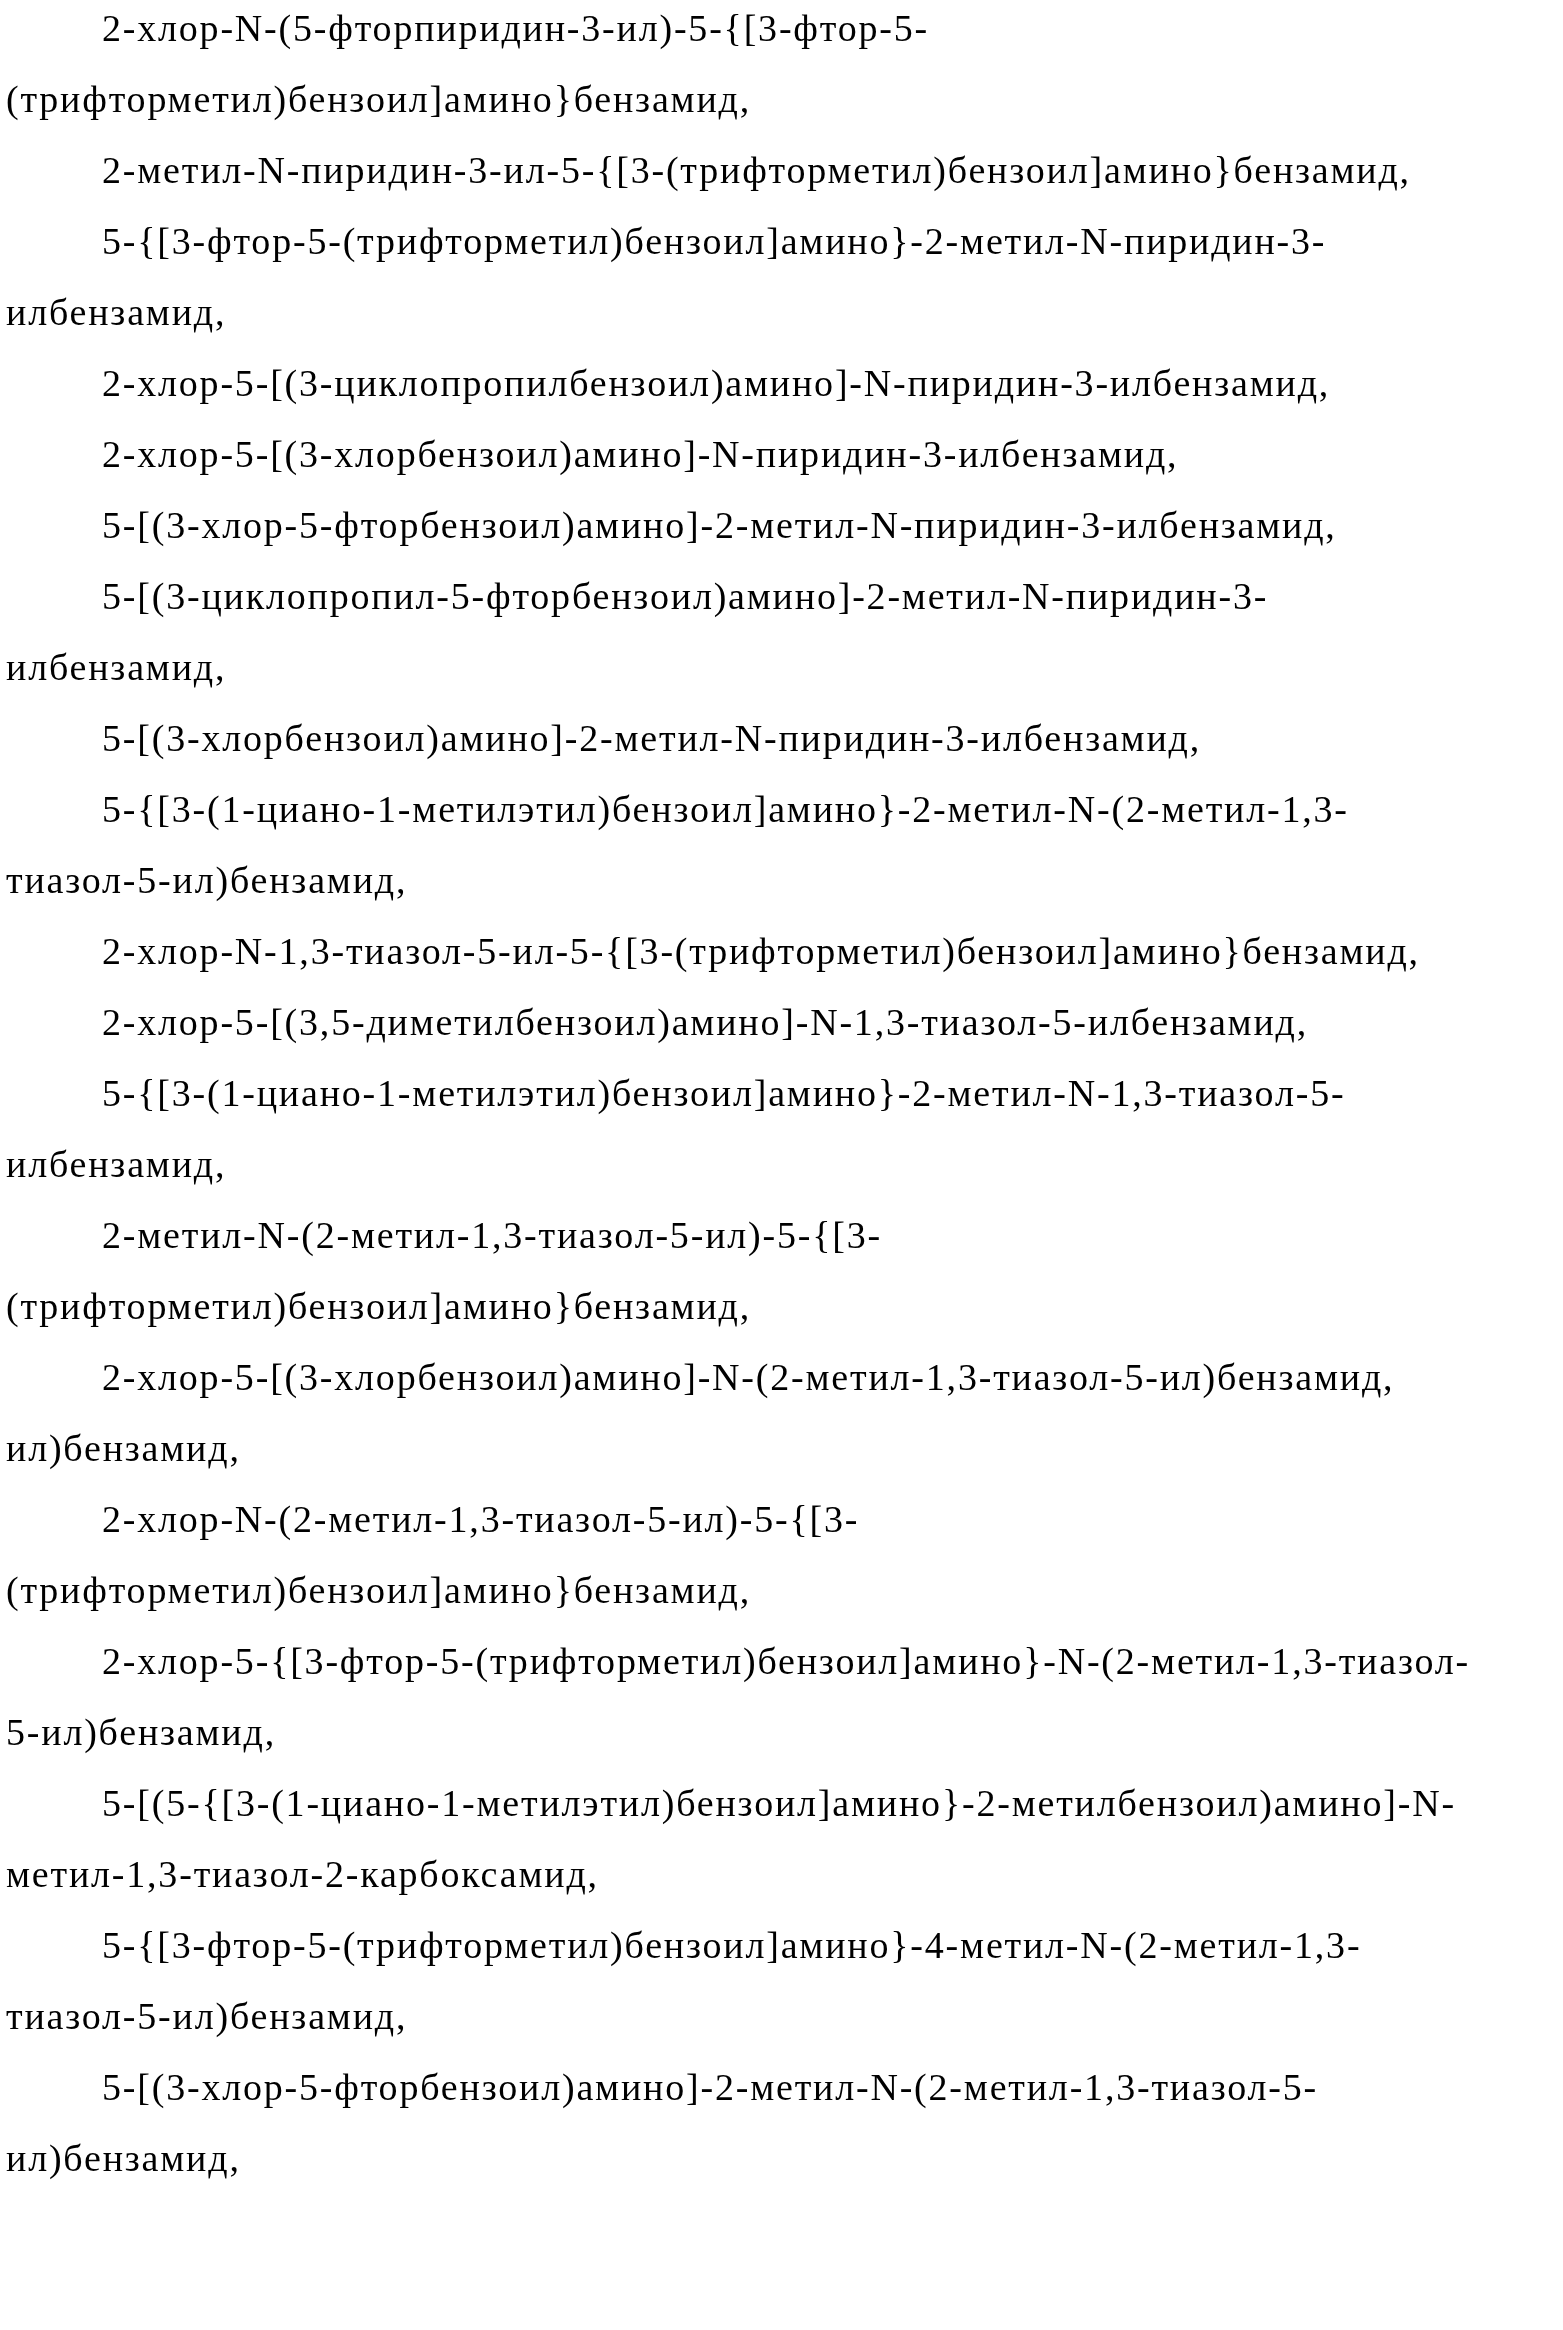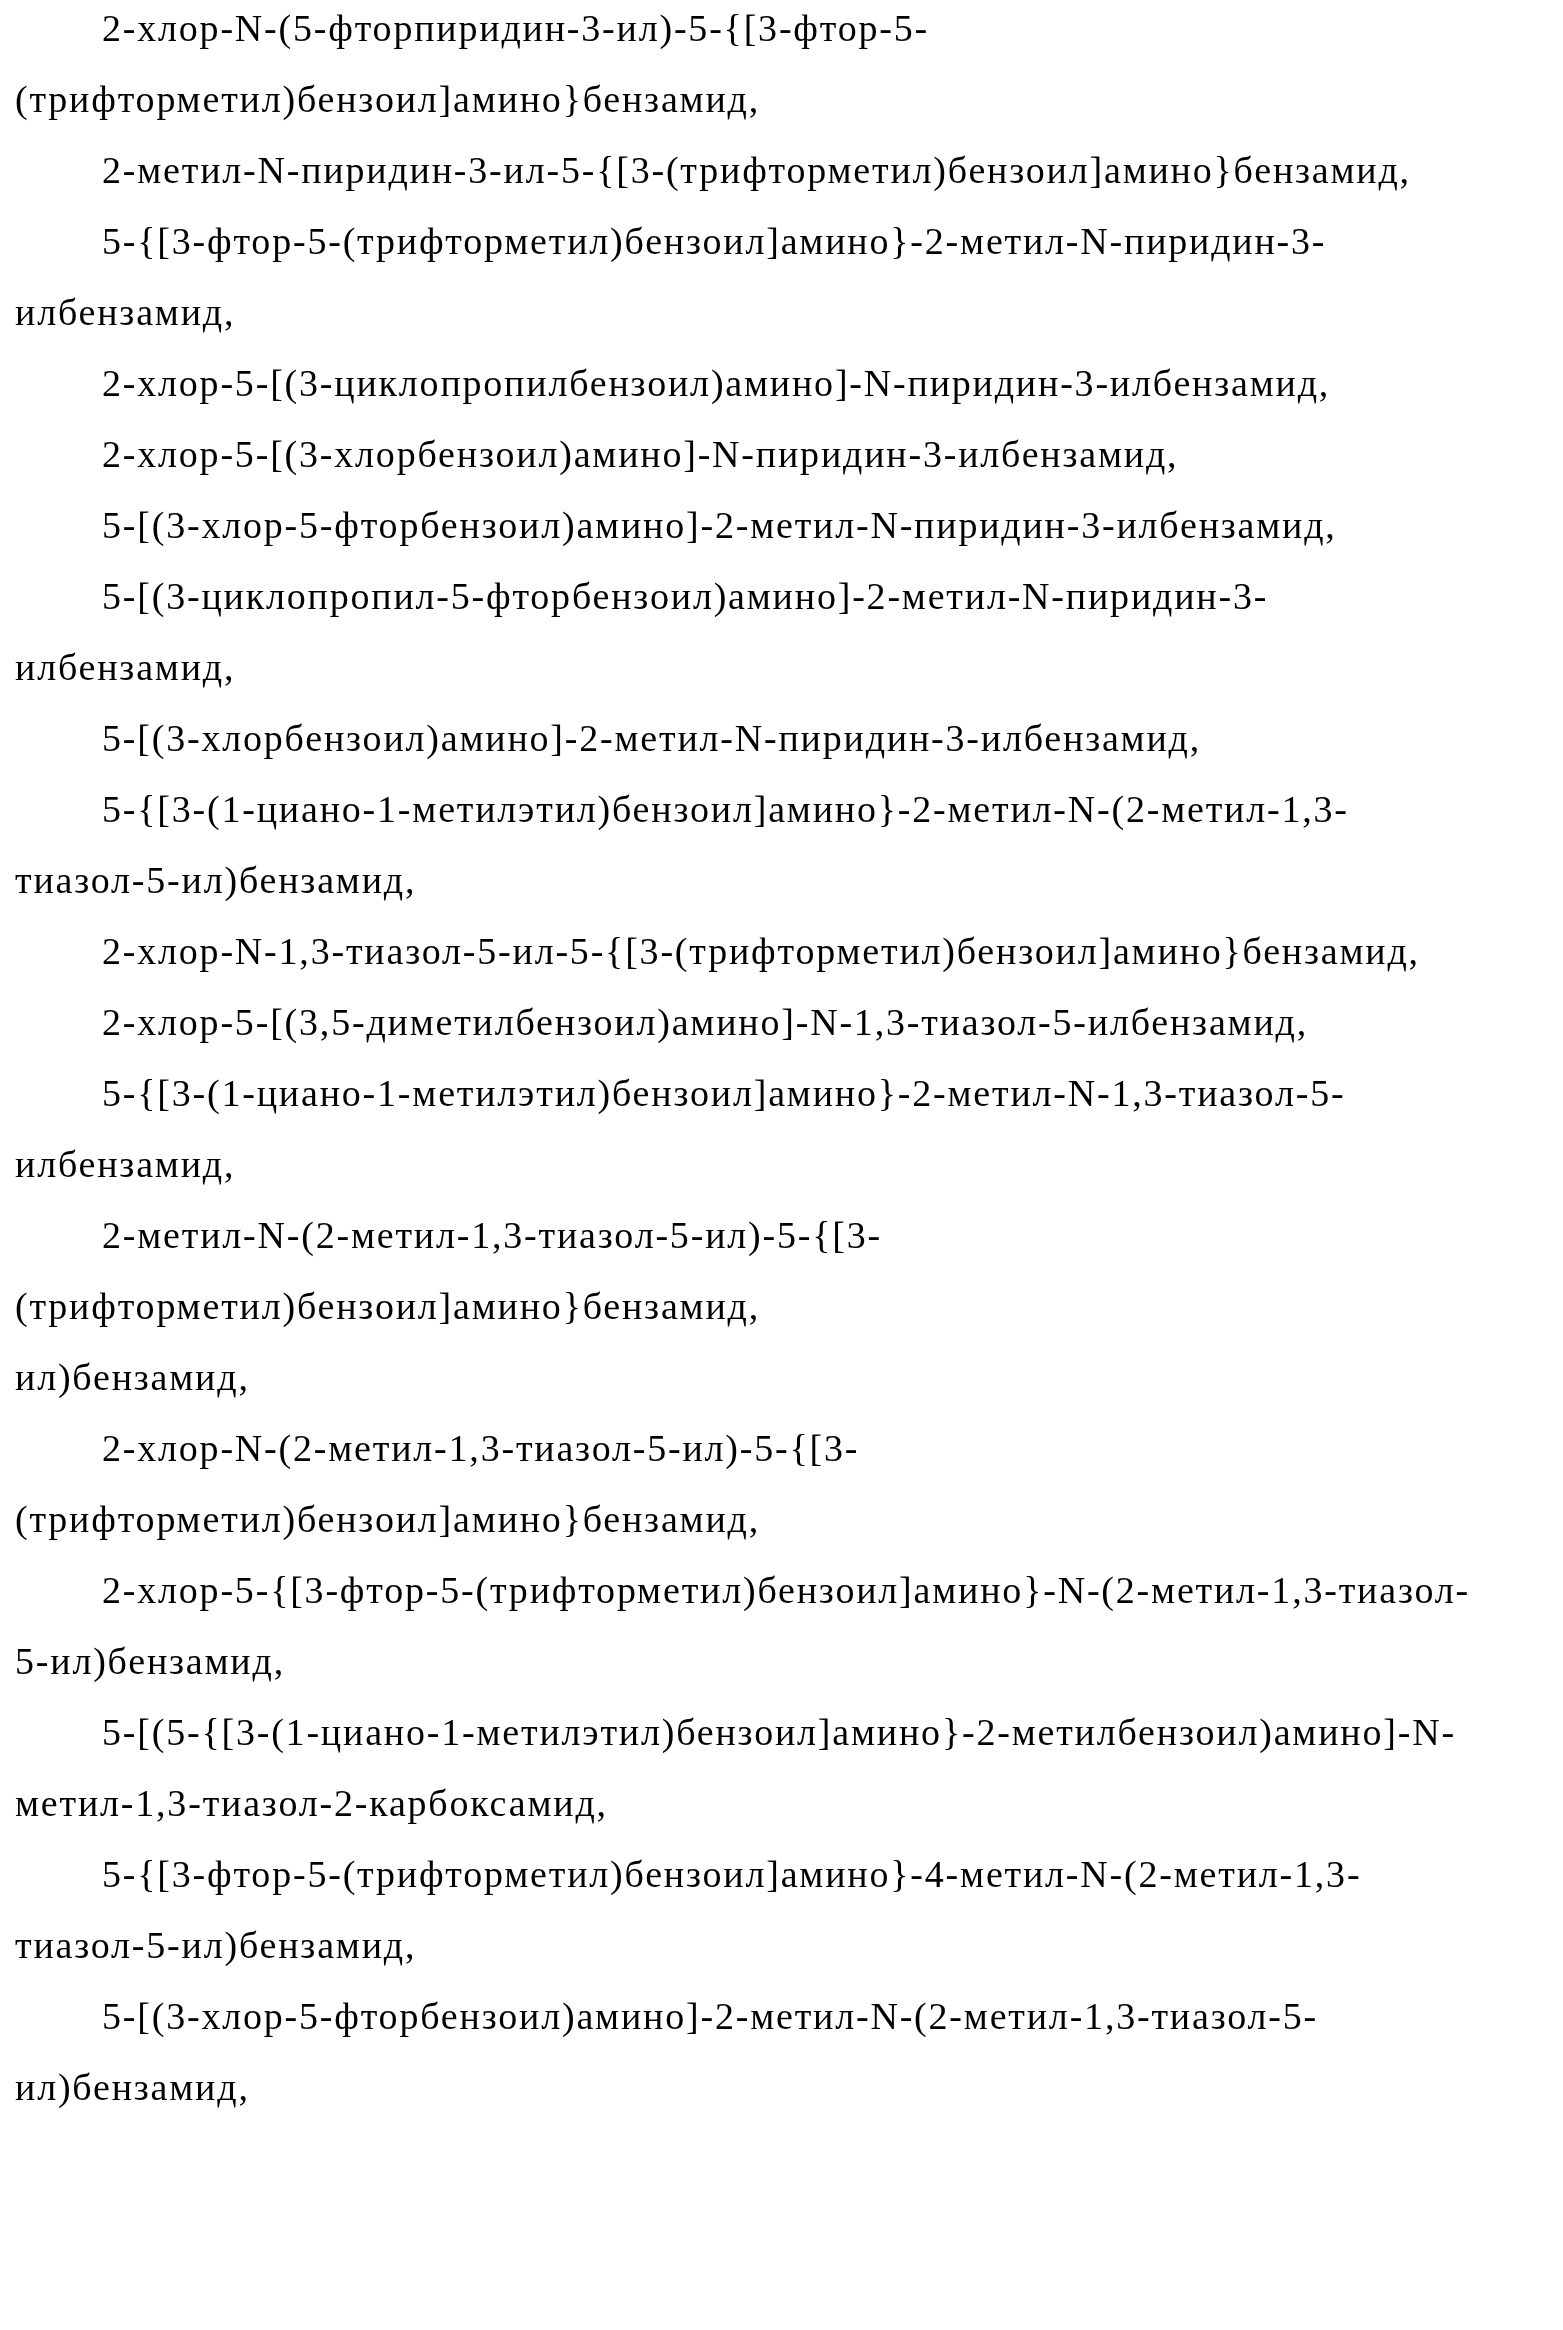--- a/index.html
+++ b/index.html
@@ -23,21 +23,21 @@
     font-size: 38px;
     letter-spacing: 1.8px;
     line-height: 71px;
   }
   .line {
     display: block;
     white-space: nowrap;
     height: 71px;
   }
   .line.first { padding-left: 102px; }
-  .line.cont { padding-left: 15px; }
+  .line.cont { padding-left: 6px; }
 </style>
 </head>
 <body>
 
 <div class="page">
 
   <span class="line first">2-хлор-N-(5-фторпиридин-3-ил)-5-{[3-фтор-5-</span>
   <span class="line cont">(трифторметил)бензоил]амино}бензамид,</span>
 
   <span class="line first">2-метил-N-пиридин-3-ил-5-{[3-(трифторметил)бензоил]амино}бензамид,</span>
@@ -63,20 +63,21 @@
 
 
   <span class="line first">2-хлор-5-[(3,5-диметилбензоил)амино]-N-1,3-тиазол-5-илбензамид,</span>
 
   <span class="line first">5-{[3-(1-циано-1-метилэтил)бензоил]амино}-2-метил-N-1,3-тиазол-5-</span>
   <span class="line cont">илбензамид,</span>
 
   <span class="line first">2-метил-N-(2-метил-1,3-тиазол-5-ил)-5-{[3-</span>
   <span class="line cont">(трифторметил)бензоил]амино}бензамид,</span>
 
+  <span class="line first">2-хлор-5-[(3-хлорбензоил)амино]-N-(2-метил-1,3-тиазол-5-ил)бензамид,</span>
 
   <span class="line cont">ил)бензамид,</span>
 
   <span class="line first">2-хлор-N-(2-метил-1,3-тиазол-5-ил)-5-{[3-</span>
   <span class="line cont">(трифторметил)бензоил]амино}бензамид,</span>
 
   <span class="line first">2-хлор-5-{[3-фтор-5-(трифторметил)бензоил]амино}-N-(2-метил-1,3-тиазол-</span>
   <span class="line cont">5-ил)бензамид,</span>
 
   <span class="line first">5-[(5-{[3-(1-циано-1-метилэтил)бензоил]амино}-2-метилбензоил)амино]-N-</span>

